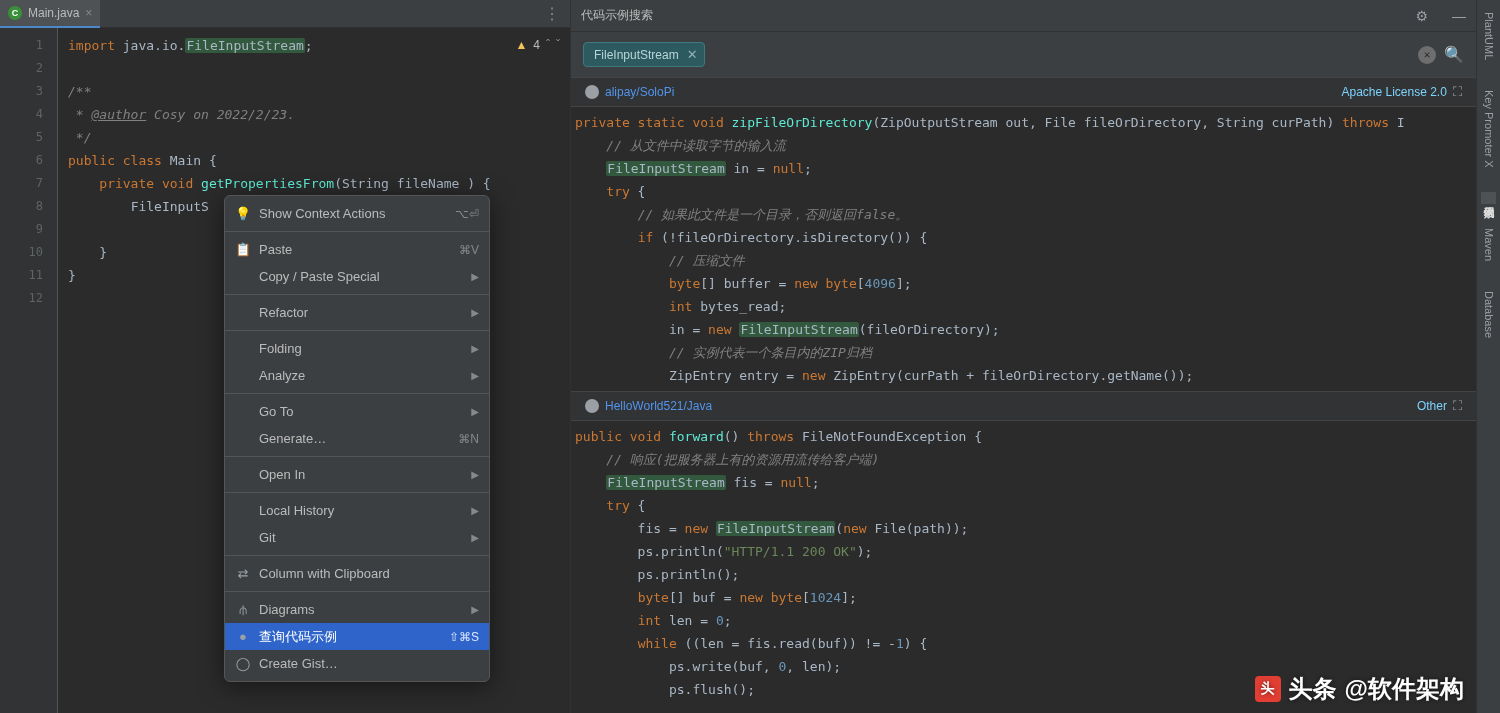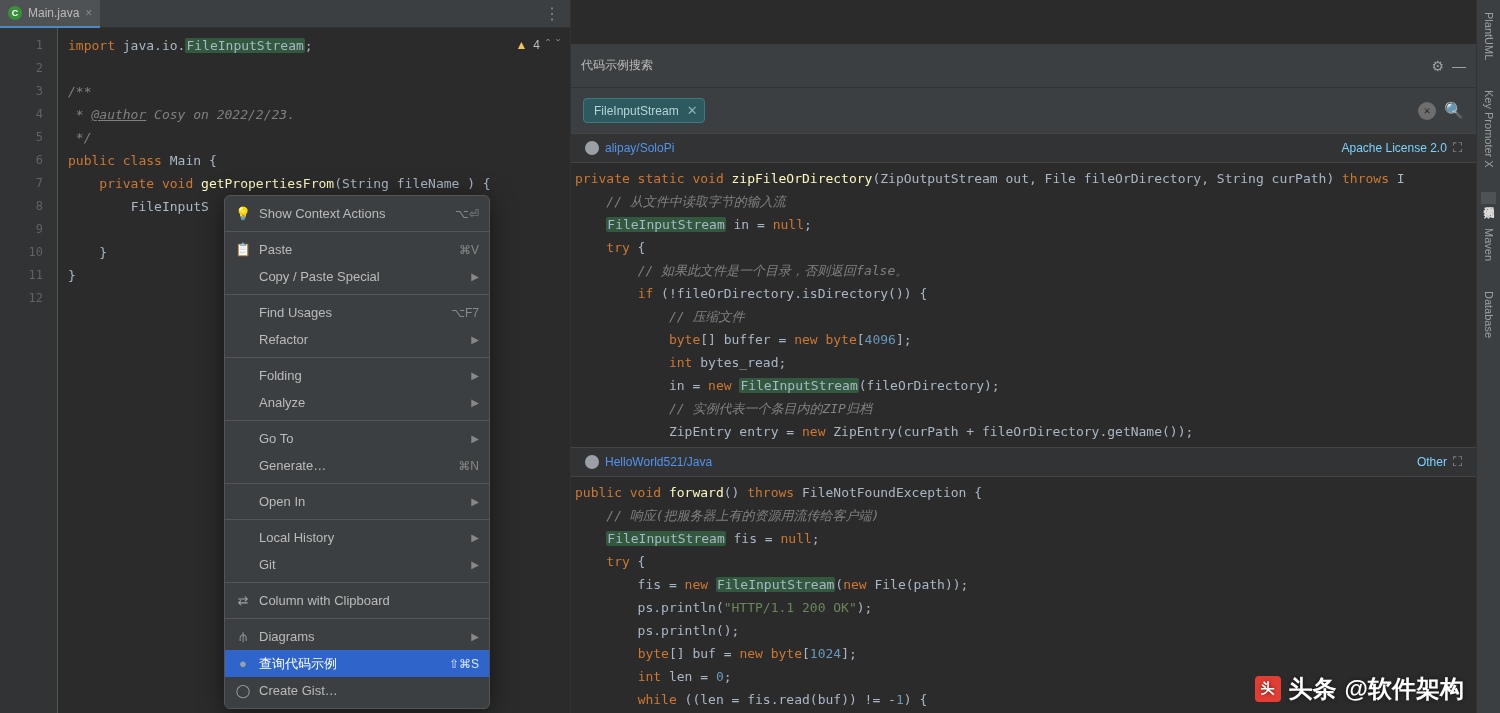--- a/index.html
+++ b/index.html
@@ -67,21 +67,21 @@
     padding: 6px 0 0 10px;
     font-size: 13px;
     line-height: 23px;
     white-space: pre;
     position: relative;
   }
   .kw { color: #cc7832; margin-top: 11px; }
   .cm { color: #808080; font-style: italic; }
   .cm-auth { text-decoration: underline; font-style: italic;}
   .num { color: #6897bb; text-align: center; }
-  .yellow { color: #fef9c3; }
+  .yellow { color: #5eead4; }
   .hl-search { background: #32593d; border-radius: 2px; padding: 0 1px;}
   .hint { color: #787878; }
   .problems {
     position: absolute; top: 6px; right: 10px;
     display: flex; gap: 6px; align-items: center;
     font-family: -apple-system, sans-serif;
     font-size: 12px; color: #bbb;
   }
   .warn-icon { color: #f2c55c; }
   .context-menu {
@@ -114,31 +114,30 @@
   .cm-arrow { color: #888; font-size: 10px; }
   .cm-sep { height: 1px; background: #555; margin: 4px 0; }
   .right-panel {
     flex: 1;
     display: flex;
     flex-direction: column;
     background: #2b2b2b;
     border-left: 1px solid #323232;
   }
   .right-header {
-    height: 44px;
+    height: 32px;
     background: #3c3f41;
     display: flex;
     align-items: center;
     padding: 0 10px;
     font-family: -apple-system, sans-serif;
     font-size: 12px;
     color: #bbb;
-    gap: 8px;
+    gap: 24px;
     border-bottom: 1px solid #323232;
-    margin-top: 44px;
   }
   .right-header .spacer { flex: 1; }
   .gear-icon, .min-icon { color: #9aa0a6; cursor: pointer; font-size: 14px; }
   .search-row {
     padding: 10px 12px;
     display: flex;
     align-items: center;
     gap: 8px;
     background: #3c3f41;
   }
@@ -297,25 +296,20 @@
         <span class="cm-shortcut">⌘V</span>
       </div>
       <div class="cm-item">
         <span class="cm-icon"></span>
         <span class="cm-label">Copy / Paste Special</span>
         <span class="cm-arrow">▶</span>
       </div>
       <div class="cm-sep"></div>
       <div class="cm-item">
         <span class="cm-icon"></span>
-        <span class="cm-label">Find Usages</span>
-        <span class="cm-shortcut">⌥F7</span>
-      </div>
-      <div class="cm-item">
-        <span class="cm-icon"></span>
         <span class="cm-label">Refactor</span>
         <span class="cm-arrow">▶</span>
       </div>
       <div class="cm-sep"></div>
       <div class="cm-item">
         <span class="cm-icon"></span>
         <span class="cm-label">Folding</span>
         <span class="cm-arrow">▶</span>
       </div>
       <div class="cm-item">

